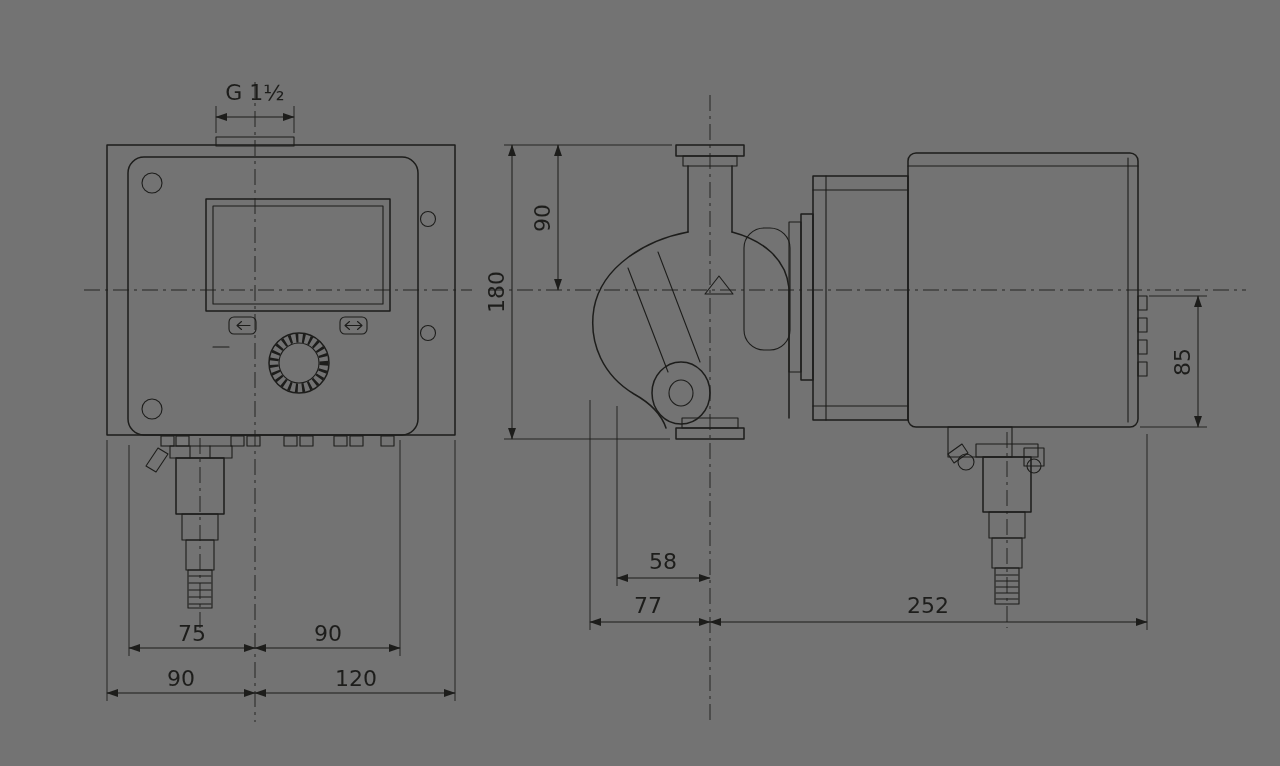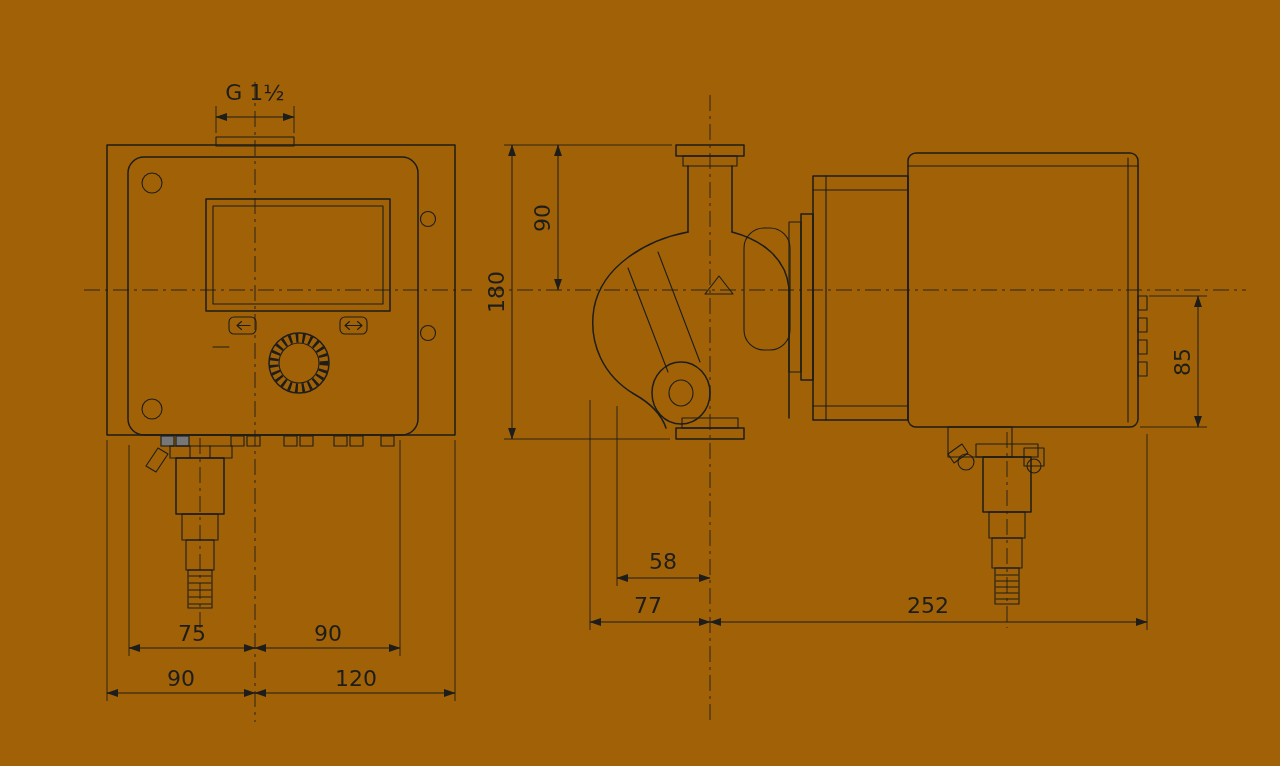--- a/index.html
+++ b/index.html
@@ -1,16 +1,16 @@
 <!DOCTYPE html>
 <html><head>
 <meta charset="utf-8">
 <style>
   html,body { margin:0; padding:0; background:#ffffff; }
-  .stage { position:relative; width:1280px; height:766px; background:#a16207; overflow:hidden;
+  .stage { position:relative; width:1280px; height:766px; background:#737373; overflow:hidden;
            font-family:"DejaVu Sans", sans-serif; }
   svg { position:absolute; left:0; top:0; }
   .obj  { stroke:#1d1d1b; stroke-width:1.5; fill:none; stroke-linejoin:round; stroke-linecap:round; }
   .obj2 { stroke:#1d1d1b; stroke-width:1.1; fill:none; stroke-linejoin:round; stroke-linecap:round; }
   .dim  { stroke:#1d1d1b; stroke-width:1; fill:none; }
   .ext  { stroke:#1d1d1b; stroke-width:0.9; fill:none; }
   .cl   { stroke:#1d1d1b; stroke-width:0.9; fill:none; stroke-dasharray:16 5 3 5; }
   .lbl  { font-family:"DejaVu Sans", sans-serif; font-size:22px; fill:#1d1d1b; }
   .dark { fill:#777; stroke:#1d1d1b; stroke-width:1.1; }
 </style>

